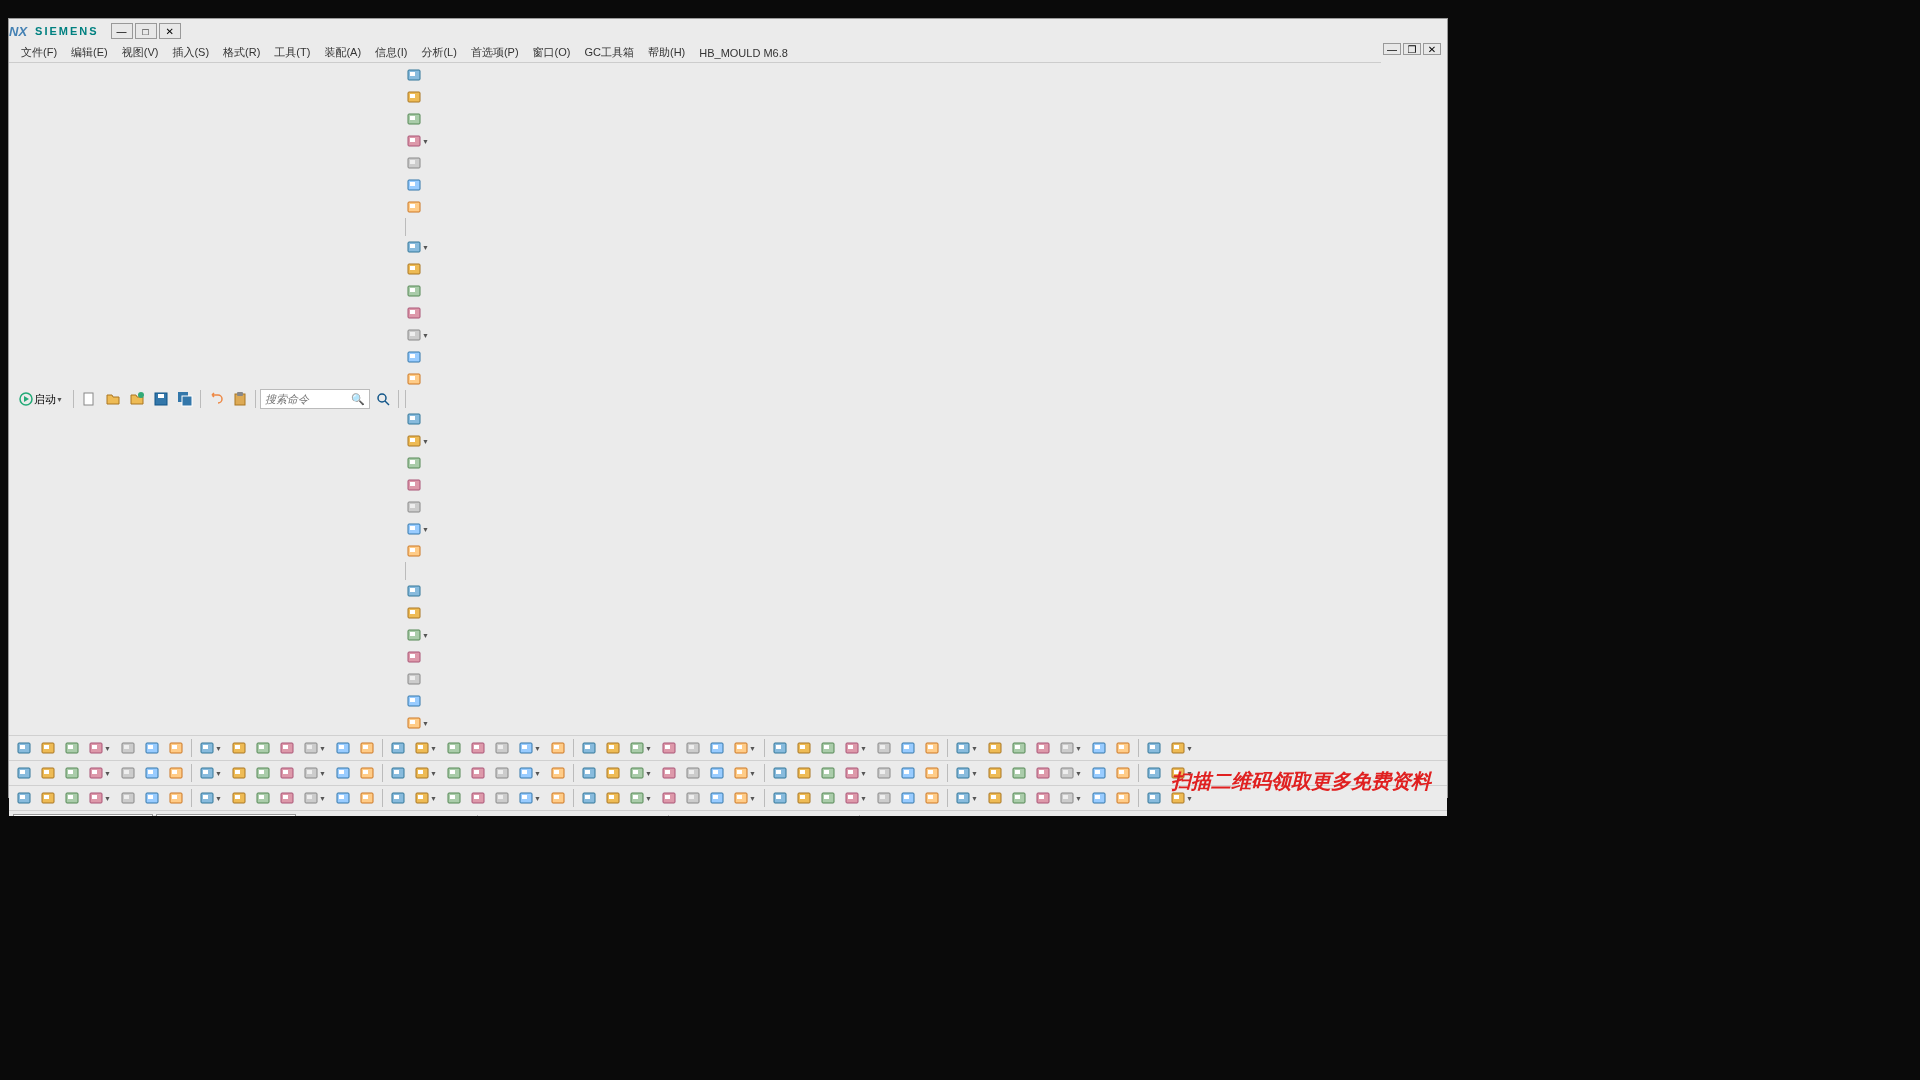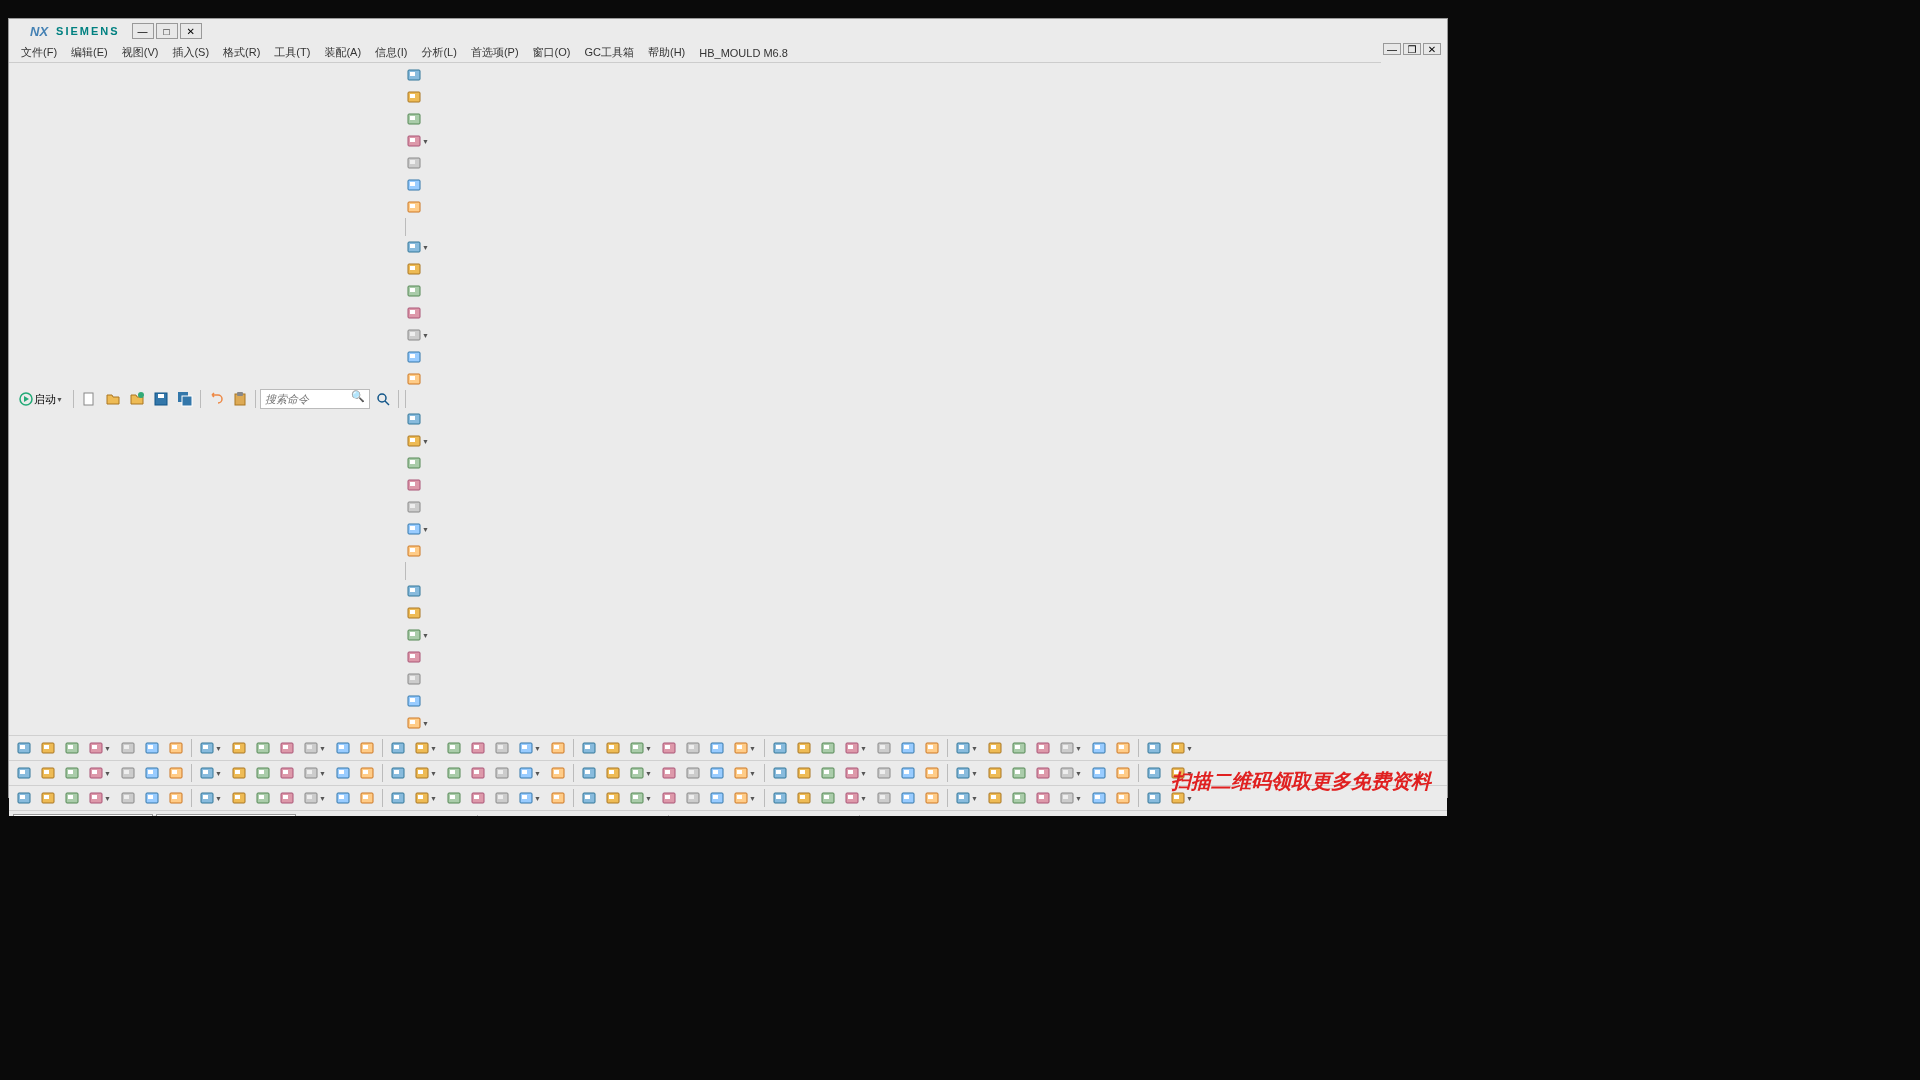--- a/index.html
+++ b/index.html
@@ -1,32 +1,32 @@
 <!DOCTYPE html>
 <html><head>
 <meta charset="utf-8">
 <style>
 * { margin: 0; padding: 0; box-sizing: border-box; font-family: "Microsoft YaHei", SimSun, sans-serif; font-size: 11px; }
 body { background: #0a0a0a; width: 1456px; height: 816px; overflow: hidden; display: flex; align-items: center; justify-content: center; }
 .outer-frame { width: 1440px; height: 780px; background: #ebebeb; border: 1px solid #999; position: relative; }
-.title-bar { height: 24px; background: #ebebeb; display: flex; align-items: center; padding: 0 21px; }
+.title-bar { height: 24px; background: #ebebeb; display: flex; align-items: center; padding: 0 0; }
 .app-logo { font-weight: bold; font-size: 13px; color: #4682b4; margin-right: 8px; font-style: italic; }
 .title-text { flex: 1; color: #555; }
 .siemens-logo { color: #008080; font-weight: bold; letter-spacing: 2px; margin-right: 10px; }
 .win-btn { width: 22px; height: 16px; border: 1px solid #999; background: #e8e8e8; display: flex; align-items: center; justify-content: center; margin-left: 2px; cursor: pointer; font-size: 10px; }
 .inner-win-bar { height: 14px; background: #ebebeb; display: flex; justify-content: flex-end; padding-right: 6px; }
 .inner-win-bar .win-btn { height: 12px; width: 18px; }
 .menu-bar { height: 20px; display: flex; align-items: center; padding: 0 6px; gap: 2px; border-bottom: 1px solid #ccc; }
 .menu-item { padding: 2px 6px; color: #333; cursor: pointer; }
 .toolbar-row { display: flex; align-items: center; gap: 2px; padding: 1px 4px; background: #ebebeb; flex-wrap: nowrap; border-bottom: 1px solid #d0d0d0; }
 .tool-btn { width: 22px; height: 22px; border: 1px solid transparent; display: flex; align-items: center; justify-content: center; cursor: pointer; position: relative; }
 .tool-btn svg { width: 16px; height: 16px; }
 .tool-sep { width: 1px; height: 18px; background: #bbb; margin: 0 2px; }
 .dropdown-arrow { width: 8px; font-size: 7px; color: #555; }
-.search-box { width: 110px; height: 20px; border: 1px solid #bbb; background: #fff; padding: 0 4px; display: flex; }
+.search-box { width: 110px; height: 20px; border: 1px solid #bbb; background: #fff; padding: 0 4px; display: flex; align-items: center; }
 .search-box input { border: none; outline: none; width: 100%; background: transparent; font-style: italic; color: #999; }
 .filter-row { display: flex; align-items: center; gap: 3px; padding: 2px 4px; background: #ebebeb; border-bottom: 1px solid #ccc; }
 .filter-select { height: 20px; border: 1px solid #999; background: #fff; padding: 0 4px; min-width: 140px; }
 .main-area { display: flex; height: 560px; background: #ebebeb; }
 .left-toolbar { width: 44px; display: flex; flex-direction: column; gap: 6px; padding-top: 4px; align-items: center; border-right: 1px solid #ccc; }
 .left-tool-btn { width: 28px; height: 28px; border: 1px solid #ccc; display: flex; align-items: center; justify-content: center; cursor: pointer; }
 .left-tool-btn svg { width: 20px; height: 20px; }
 .nav-panel { width: 200px; background: #fff; border-right: 1px solid #ccc; display: flex; flex-direction: column; }
 .nav-header { background: #ebebeb; padding: 3px 6px; display: flex; align-items: center; justify-content: space-between; border-bottom: 1px solid #ccc; }
 .nav-columns { background: #f0f0f0; padding: 2px 6px; border-bottom: 1px solid #ccc; display: flex; align-items: center; }

